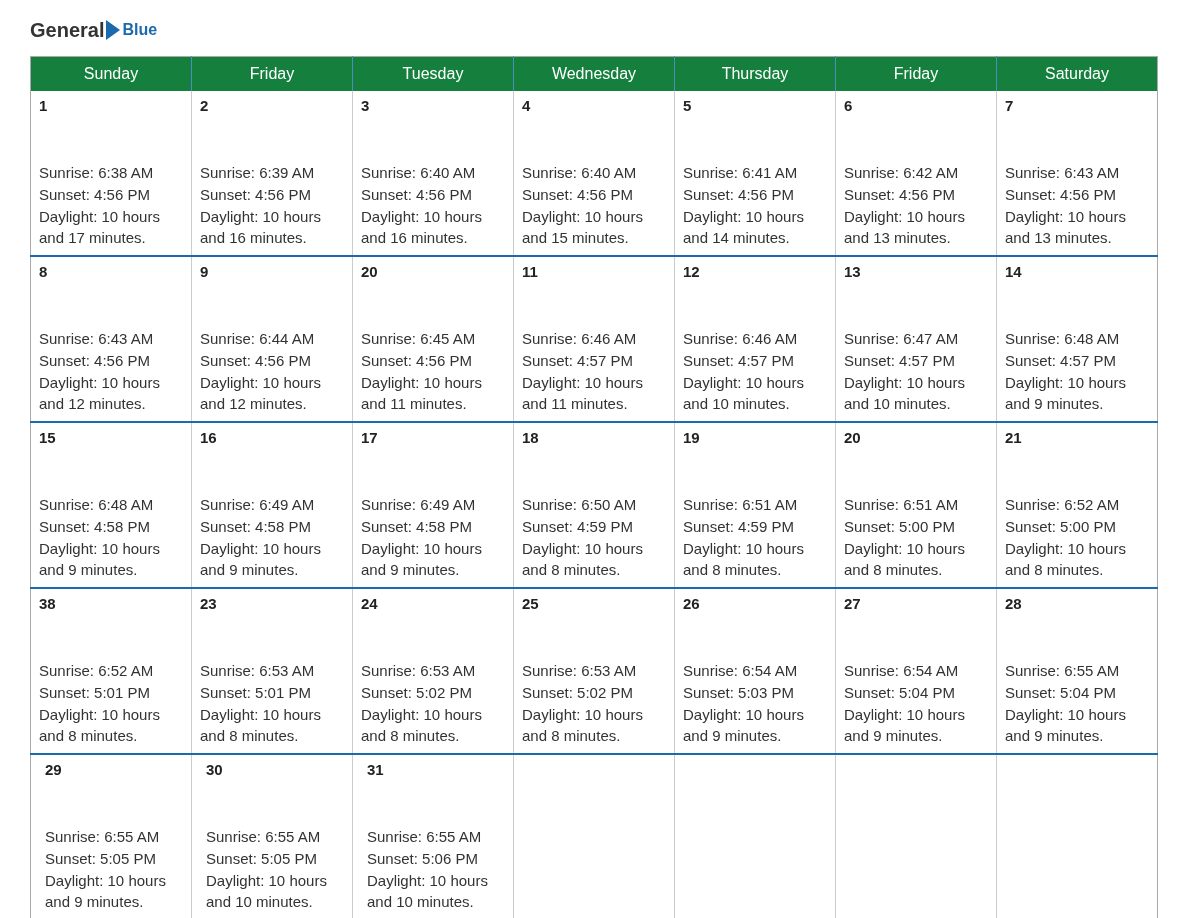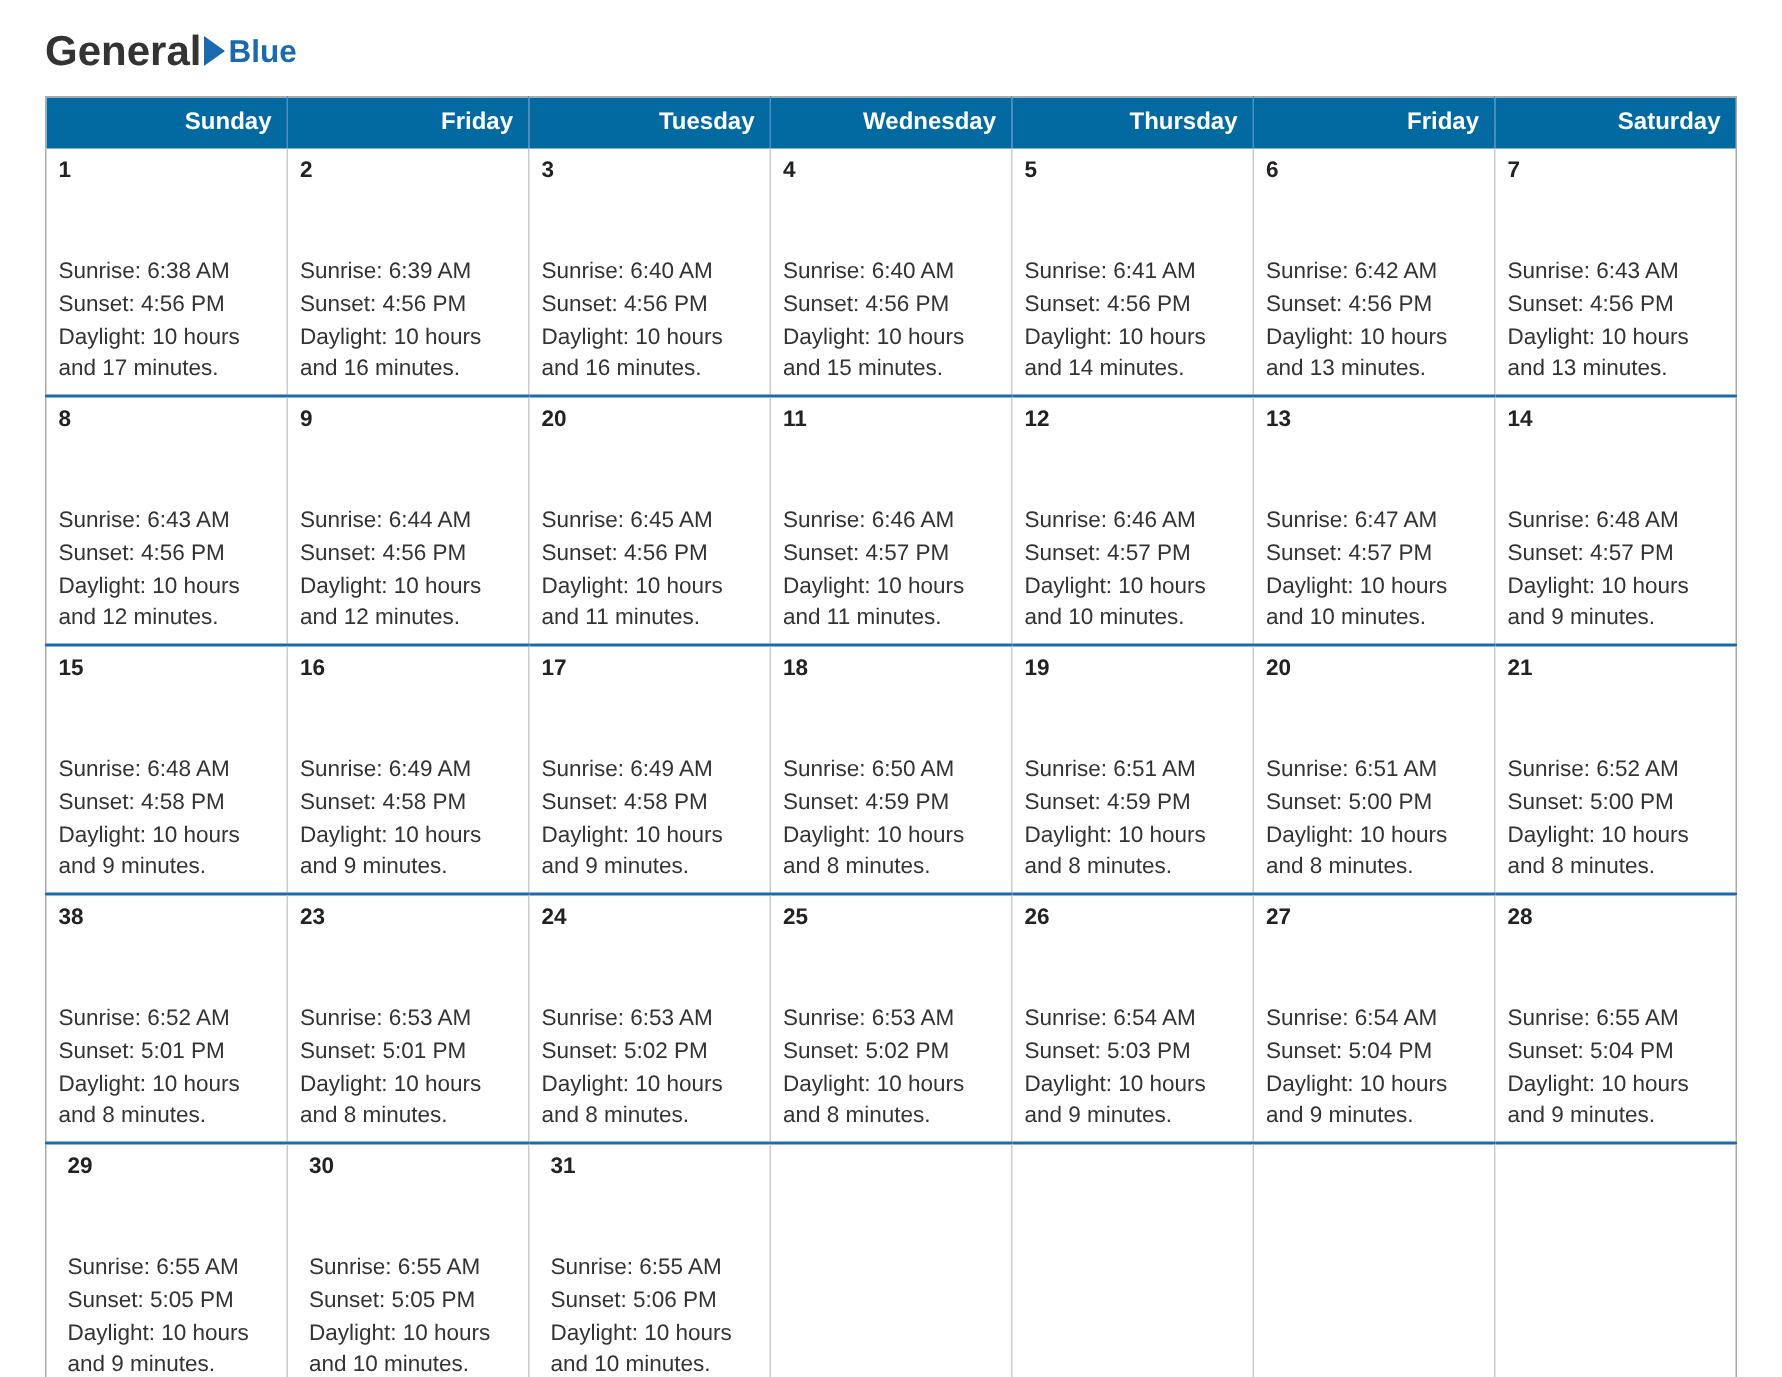--- a/index.html
+++ b/index.html
@@ -30,37 +30,37 @@
       display: flex;
       align-items: center;
       font-size: 22px;
       font-weight: bold;
       color: #333;
       line-height: 1;
     }
 
     .logo-general {
       color: #333;
-      font-size: 28px;
+      font-size: 20px;
     }
 
     .logo-triangle {
       width: 0;
       height: 0;
       border-left: 14px solid #1a6aad;
       border-top: 10px solid transparent;
       border-bottom: 10px solid transparent;
       display: inline-block;
       margin: 0 2px;
       vertical-align: middle;
     }
 
     .logo-blue {
       color: #1a6aad;
-      font-size: 21px;
+      font-size: 16px;
     }
 
     .header-right {
       text-align: right;
     }
 
     .month-title {
       font-size: 52px;
       font-weight: normal;
       color: #222;
@@ -74,26 +74,26 @@
     }
 
     
     .calendar-table {
       width: 100%;
       border-collapse: collapse;
       border: 1px solid #aaa;
     }
 
     .calendar-table thead th {
-      background-color: #0369a1;
+      background-color: #15803d;
       color: #ffffff;
-      text-align: right;
+      text-align: center;
       padding: 8px 10px;
       font-size: 16px;
-      font-weight: bold;
+      font-weight: normal;
       border-right: 1px solid #4a8fc0;
     }
 
     .calendar-table thead th:last-child {
       border-right: none;
     }
 
     .calendar-table tbody td {
       vertical-align: top;
       padding: 6px 8px;

